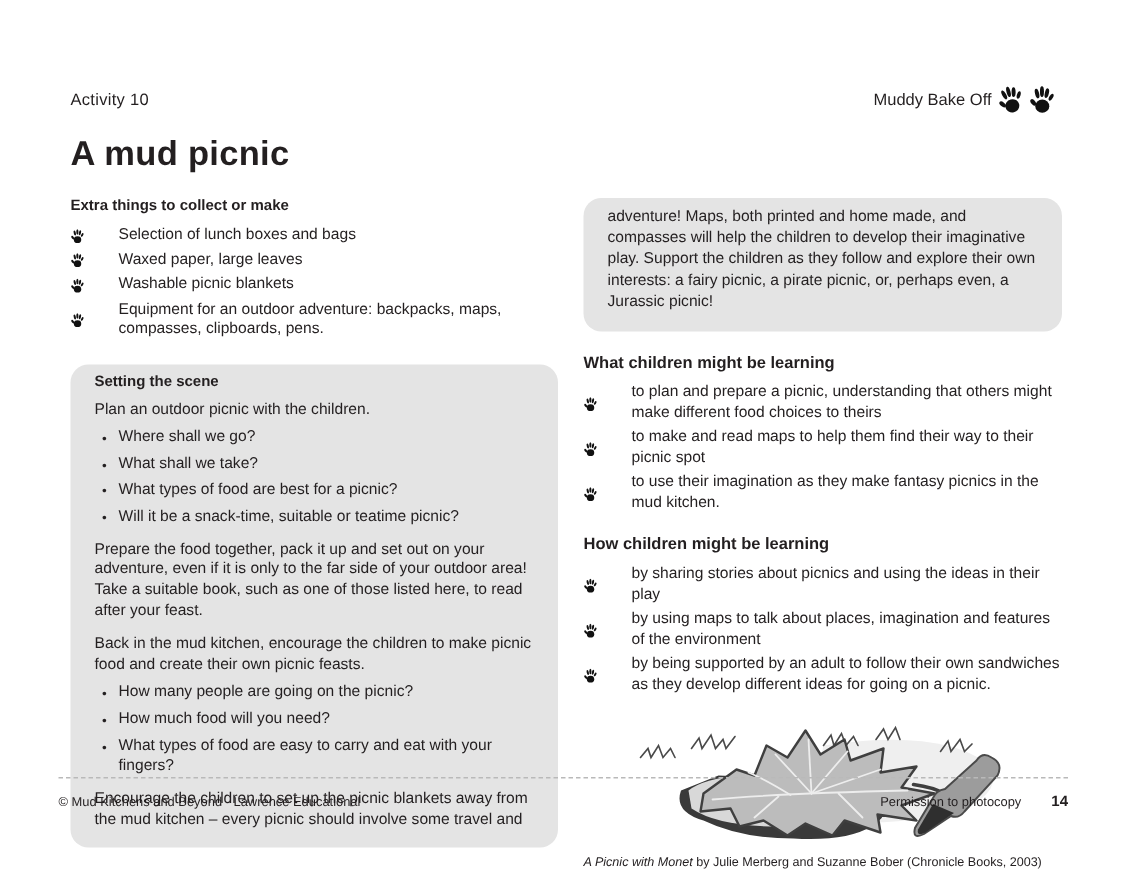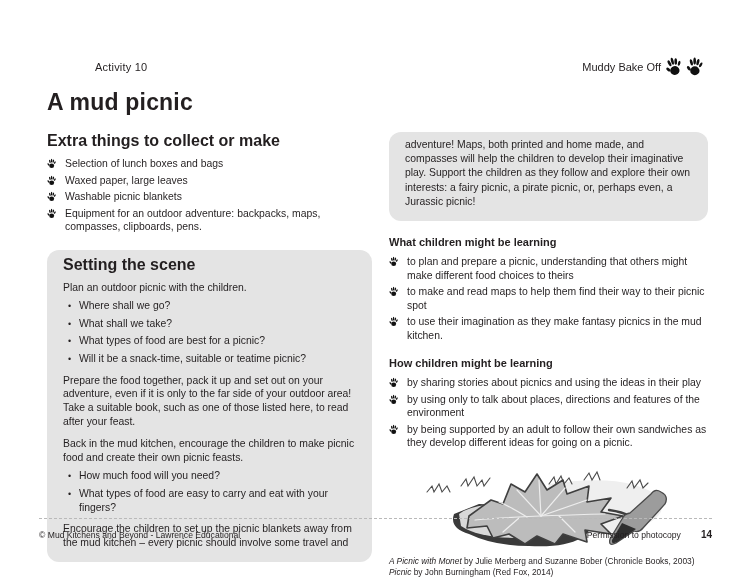--- a/index.html
+++ b/index.html
@@ -14,45 +14,45 @@
     overflow: hidden;
   }
   .content { padding: 56px 47px 0 47px; }
 
   
   .header-row {
     display: flex;
     justify-content: space-between;
     align-items: center;
   }
-  .activity-label { font-size: 11px; letter-spacing: 0.2px; margin-left: 48px; }
+  .activity-label { font-size: 11px; letter-spacing: 0.2px; }
   .series { display: flex; align-items: center; gap: 4px; }
   .series-label { font-size: 11px; }
   .hand-icon { width: 17px; height: 21px; fill: #111; }
   .hand-icon.tilt { transform: rotate(-14deg); }
   .page-title {
     font-size: 23px;
     font-weight: bold;
     letter-spacing: 0.2px;
     margin-top: 12px;
   }
 
   
   .columns { display: flex; gap: 17px; margin-top: 16px; }
   .col-left  { width: 325px; flex: 0 0 auto; }
   .col-right { width: 319px; flex: 0 0 auto; }
 
-  .section-heading { font-size: 16px; font-weight: bold; margin-bottom: 7px; }
+  .section-heading { font-size: 10px; font-weight: bold; margin-bottom: 7px; }
 
   
   ul.hand-list { list-style: none; }
   ul.hand-list li {
     display: flex;
-    align-items: flex-start;
-    gap: 9px;
+    align-items: center;
+    gap: 23px;
     font-size: 10.4px;
     line-height: 13.5px;
     margin-bottom: 3px;
   }
   ul.hand-list .bullet-hand {
     width: 9px; height: 11px; flex: 0 0 auto;
     margin-top: 1px; fill: #111;
   }
 
   
@@ -97,21 +97,21 @@
     left: 39px;
     right: 38px;
     top: 518px;
     border-top: 1px dashed #b9b9b9;
     padding-top: 10px;
     display: flex;
     justify-content: space-between;
     align-items: baseline;
     font-size: 8.6px;
   }
-  .footer-right { display: flex; align-items: center; gap: 20px; margin-left: 48px; }
+  .footer-right { display: flex; align-items: flex-start; gap: 20px; margin-left: 48px; }
   .page-number { font-weight: bold; font-size: 10px; }
 </style>
 </head>
 <body>
 
 <svg width="0" height="0" style="position:absolute" aria-hidden="true">
   <defs>
     <symbol id="hand" viewBox="0 0 24 28">
       <ellipse cx="12.5" cy="20" rx="6.6" ry="6.2"></ellipse>
       <ellipse cx="4" cy="16.5" rx="2.0" ry="3.6" transform="rotate(-38 4 16.5)"></ellipse>
@@ -176,20 +176,21 @@
           <p class="first">Plan an outdoor picnic with the children.</p>
           <ul class="dot-list">
             <li>Where shall we go?</li>
             <li>What shall we take?</li>
             <li>What types of food are best for a picnic?</li>
             <li>Will it be a snack-time, suitable or teatime picnic?</li>
           </ul>
           <p>Prepare the food together, pack it up and set out on your adventure, even if it is only to the far side of your outdoor area! Take a suitable book, such as one of those listed here, to read after your feast.</p>
           <p>Back in the mud kitchen, encourage the children to make picnic food and create their own picnic feasts.</p>
           <ul class="dot-list">
+            <li>How many people are going on the picnic?</li>
             <li>How much food will you need?</li>
             <li>What types of food are easy to carry and eat with your fingers?</li>
           </ul>
           <p>Encourage the children to set up the picnic blankets away from the mud kitchen – every picnic should involve some travel and</p>
         </div>
       </div>
 
       <div class="col-right">
         <div class="grey-box continuation-box">adventure! Maps, both printed and home made, and compasses will help the children to develop their imaginative play. Support the children as they follow and explore their own interests: a fairy picnic, a pirate picnic, or, perhaps even, a Jurassic picnic!</div>
 
@@ -220,21 +221,21 @@
           <li>
               <svg class="bullet-hand">
                 <use href="#hand"></use>
               </svg>
               <span>by sharing stories about picnics and using the ideas in their play</span>
             </li>
           <li>
               <svg class="bullet-hand">
                 <use href="#hand"></use>
               </svg>
-              <span>by using only to talk about places, directions and features of the environment</span>
+              <span>by using maps to talk about places, imagination and features of the environment</span>
             </li>
           <li>
               <svg class="bullet-hand">
                 <use href="#hand"></use>
               </svg>
               <span>by being supported by an adult to follow their own sandwiches as they develop different ideas for going on a picnic.</span>
             </li>
         </ul>
 
         <svg class="illustration" viewBox="0 0 300 92">

